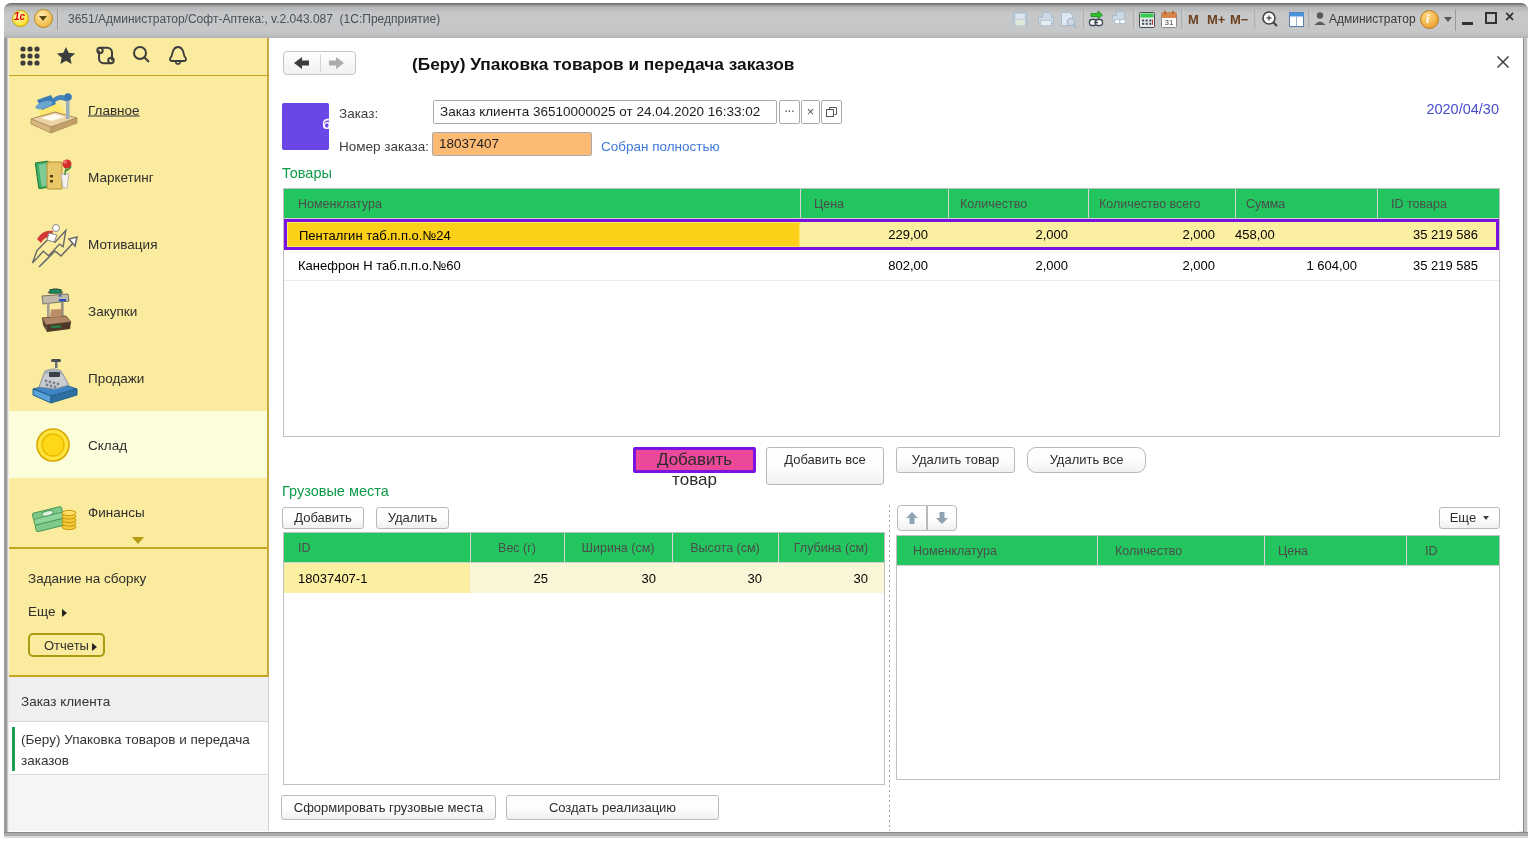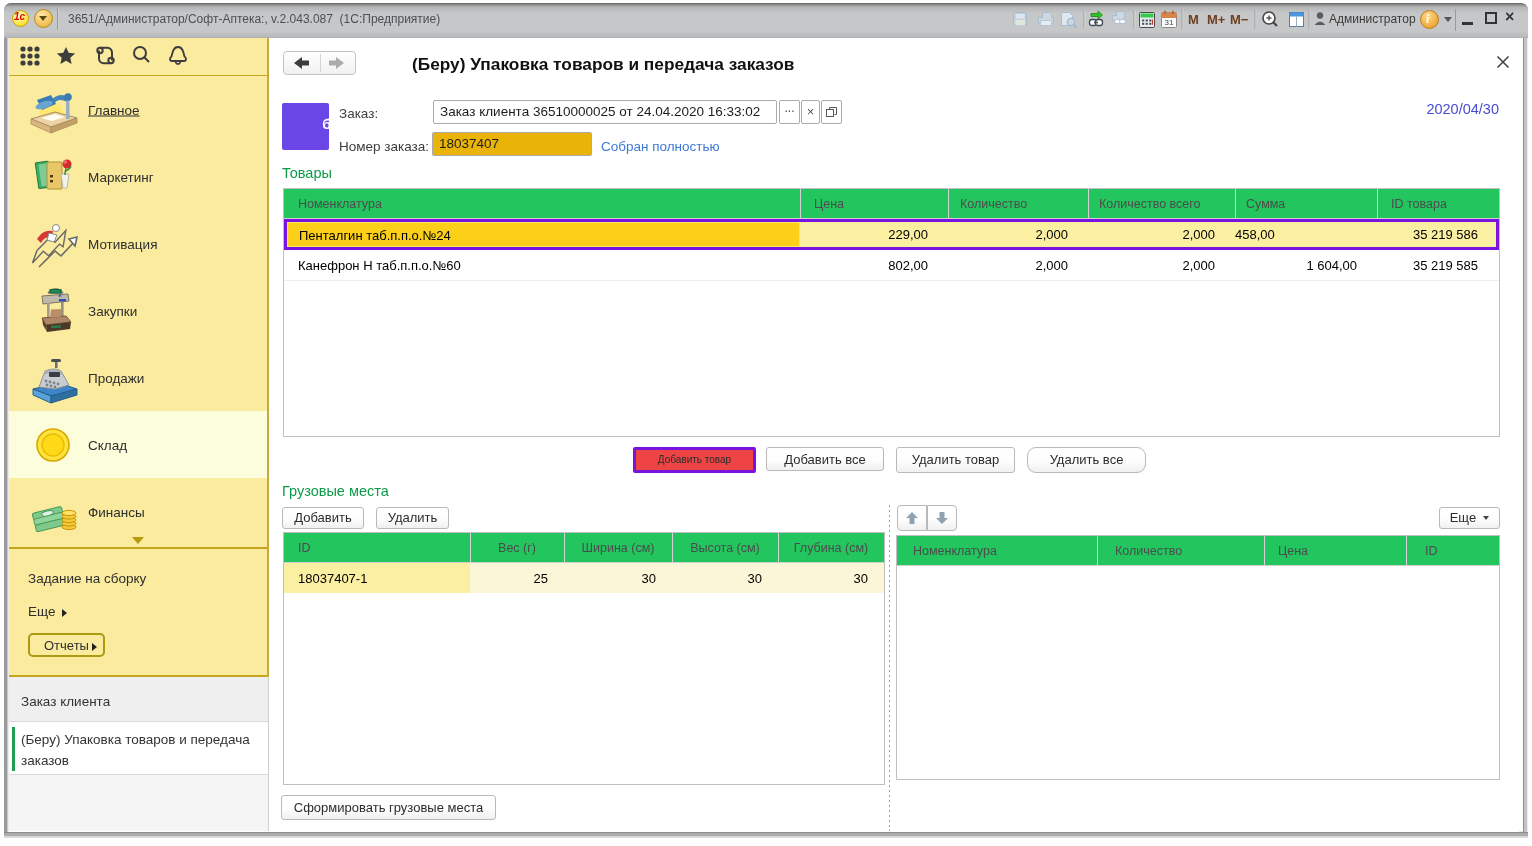--- a/index.html
+++ b/index.html
@@ -330,21 +330,21 @@
     <div style="position:absolute;left:0;width:17px;text-align:center;top:3px;font-size:13px;color:#555;">×</div>
   </div>
   <div class="abs" style="left:552px;top:66px;width:21px;height:24px;border:1px solid #ababab;border-radius:2px;box-sizing:border-box;background:#fff;">
     <svg width="19" height="22" style="position:absolute;left:0;top:0">
       <rect x="4.5" y="8.5" width="7" height="7" fill="#fff" stroke="#555"></rect>
       <path d="M7.5 8.5 v-2 h7 v7 h-2" fill="none" stroke="#555"></path>
     </svg>
   </div>
   <div class="abs" style="left:1030px;top:67px;width:200px;text-align:right;font-size:14.5px;color:#4a4ccd;">2020/04/30</div>
   <div class="abs" style="left:70px;top:105px;font-size:13.5px;color:#3d3d3d;">Номер заказа:</div>
-  <div class="abs" style="left:163px;top:98px;width:160px;height:24px;border:1px solid #ababab;border-radius:2px;box-sizing:border-box;background:#eab308;">
+  <div class="abs" style="left:163px;top:98px;width:160px;height:24px;border:1px solid #ababab;border-radius:2px;box-sizing:border-box;background:#fdba74;">
     <div style="position:absolute;left:6px;top:3px;font-size:13.5px;color:#1d1d1d;">18037407</div>
   </div>
   <div class="abs" style="left:332px;top:105px;font-size:13.5px;color:#3e79d9;">Собран полностью</div>
   <div class="abs" style="left:13px;top:131px;font-size:14.5px;color:#0b9b47;">Товары</div>
 
   <div class="abs grid" style="left:14px;top:154px;width:1217px;height:249px;">
     <div class="abs ghead" style="left:0;top:0;width:1215px;height:29px;border-bottom:1px solid #d0d0d0;">
       <div class="abs" style="left:14px;top:8px;">Номенклатура</div>
       <div class="abs" style="left:530px;top:8px;">Цена</div>
       <div class="abs" style="left:676px;top:8px;">Количество</div>
@@ -371,22 +371,22 @@
     <div class="abs" style="left:0;top:61px;width:1215px;height:30px;border-bottom:1px solid #ececec;background:#fff;font-size:13px;color:#000;">
       <div class="abs" style="left:14px;top:8px;">Канефрон Н таб.п.п.о.№60</div>
       <div class="abs" style="left:516px;top:8px;width:128px;text-align:right;">802,00</div>
       <div class="abs" style="left:664px;top:8px;width:120px;text-align:right;">2,000</div>
       <div class="abs" style="left:804px;top:8px;width:127px;text-align:right;">2,000</div>
       <div class="abs" style="left:951px;top:8px;width:122px;text-align:right;">1 604,00</div>
       <div class="abs" style="left:1093px;top:8px;width:101px;text-align:right;">35 219 585</div>
     </div>
   </div>
 
-  <div class="abs" style="left:364px;top:413px;width:123px;height:26px;border:3px solid #7a12e0;border-radius:2px;box-sizing:border-box;background:#ef4444;font-size:10px;color:#2c2c2c;text-align:center;line-height:20px;">Добавить товар</div>
-  <div class="abs btn" style="left:497px;top:413px;width:118px;height:24px;line-height:24px;">Добавить все</div>
+  <div class="abs" style="left:364px;top:413px;width:123px;height:26px;border:3px solid #7a12e0;border-radius:2px;box-sizing:border-box;background:#ec4899;font-size:17px;color:#2c2c2c;text-align:center;line-height:20px;">Добавить товар</div>
+  <div class="abs btn" style="left:497px;top:413px;width:118px;height:38px;line-height:24px;">Добавить все</div>
   <div class="abs btn" style="left:627px;top:413px;width:119px;height:26px;line-height:24px;">Удалить товар</div>
   <div class="abs btn" style="left:758px;top:413px;width:119px;height:26px;line-height:24px;border-radius:9px;">Удалить все</div>
   <div class="abs" style="left:13px;top:449px;font-size:14.5px;color:#0b9b47;">Грузовые места</div>
   <div class="abs btn" style="left:13px;top:473px;width:82px;height:22px;line-height:20px;">Добавить</div>
   <div class="abs btn" style="left:107px;top:473px;width:73px;height:22px;line-height:20px;">Удалить</div>
 
   <div class="abs grid" style="left:14px;top:498px;width:602px;height:253px;">
     <div class="abs ghead" style="left:0;top:0;width:600px;height:29px;border-bottom:1px solid #d0d0d0;">
       <div class="abs" style="left:14px;top:8px;">ID</div>
       <div class="abs" style="left:186px;top:8px;width:94px;text-align:center;">Вес (г)</div>
@@ -428,13 +428,14 @@
       <div class="abs" style="left:218px;top:8px;">Количество</div>
       <div class="abs" style="left:381px;top:8px;">Цена</div>
       <div class="abs" style="left:528px;top:8px;">ID</div>
       <div class="gcol" style="left:200px;height:29px;"></div>
       <div class="gcol" style="left:367px;height:29px;"></div>
       <div class="gcol" style="left:509px;height:29px;"></div>
     </div>
   </div>
 
   <div class="abs btn" style="left:12px;top:761px;width:215px;height:25px;line-height:23px;">Сформировать грузовые места</div>
+  <div class="abs btn" style="left:237px;top:761px;width:213px;height:25px;line-height:23px;">Создать реализацию</div>
 </div>
 
 </body></html>

